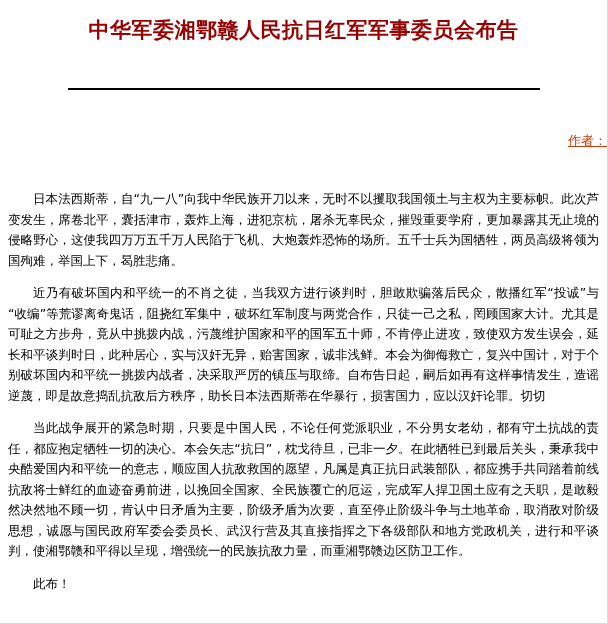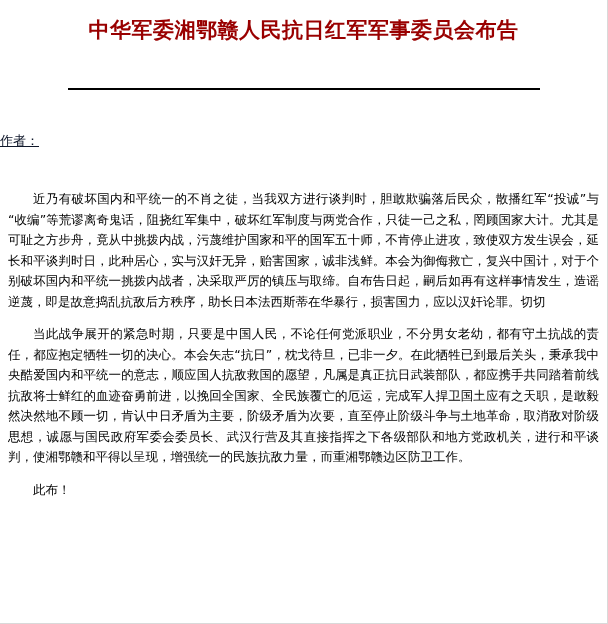--- a/index.html
+++ b/index.html
@@ -30,24 +30,24 @@
   }
   .divider {
     width: 472px;
     height: 0;
     border: none;
     border-top: 2px solid #000000;
     margin: 45px auto 0 auto;
   }
   .author-line {
     margin-top: 43px;
-    text-align: left;
+    text-align: right;
     font-size: 13px;
     line-height: 16px;
-    color: #0f172a;
+    color: #c2410c;
     text-decoration: underline;
   }
   .content {
     margin-top: 40px;
     padding: 0 8px;
     color: #000000;
     font-size: 12.5px;
     line-height: 20.5px;
     text-align: justify;
   }
@@ -65,18 +65,19 @@
 
 <div class="page">
 
   <h1 class="doc-title">中华军委湘鄂赣人民抗日红军军事委员会布告</h1>
 
   <div class="divider"></div>
 
   <div class="author-line">作者：</div>
 
   <div class="content">
+    <p>日本法西斯蒂，自“九一八”向我中华民族开刀以来，无时不以攫取我国领土与主权为主要标帜。此次芦变发生，席卷北平，囊括津市，轰炸上海，进犯京杭，屠杀无辜民众，摧毁重要学府，更加暴露其无止境的侵略野心，这使我四万万五千万人民陷于飞机、大炮轰炸恐怖的场所。五千士兵为国牺牲，两员高级将领为国殉难，举国上下，曷胜悲痛。</p>
     <p>近乃有破坏国内和平统一的不肖之徒，当我双方进行谈判时，胆敢欺骗落后民众，散播红军“投诚”与“收编”等荒谬离奇鬼话，阻挠红军集中，破坏红军制度与两党合作，只徒一己之私，罔顾国家大计。尤其是可耻之方步舟，竟从中挑拨内战，污蔑维护国家和平的国军五十师，不肯停止进攻，致使双方发生误会，延长和平谈判时日，此种居心，实与汉奸无异，贻害国家，诚非浅鲜。本会为御侮救亡，复兴中国计，对于个别破坏国内和平统一挑拨内战者，决采取严厉的镇压与取缔。自布告日起，嗣后如再有这样事情发生，造谣逆蔑，即是故意捣乱抗敌后方秩序，助长日本法西斯蒂在华暴行，损害国力，应以汉奸论罪。切切</p>
     <p>当此战争展开的紧急时期，只要是中国人民，不论任何党派职业，不分男女老幼，都有守土抗战的责任，都应抱定牺牲一切的决心。本会矢志“抗日”，枕戈待旦，已非一夕。在此牺牲已到最后关头，秉承我中央酷爱国内和平统一的意志，顺应国人抗敌救国的愿望，凡属是真正抗日武装部队，都应携手共同踏着前线抗敌将士鲜红的血迹奋勇前进，以挽回全国家、全民族覆亡的厄运，完成军人捍卫国土应有之天职，是敢毅然决然地不顾一切，肯认中日矛盾为主要，阶级矛盾为次要，直至停止阶级斗争与土地革命，取消敌对阶级思想，诚愿与国民政府军委会委员长、武汉行营及其直接指挥之下各级部队和地方党政机关，进行和平谈判，使湘鄂赣和平得以呈现，增强统一的民族抗敌力量，而重湘鄂赣边区防卫工作。</p>
     <p class="closing">此布！</p>
   </div>
 
 </div>
 
 </body></html>

